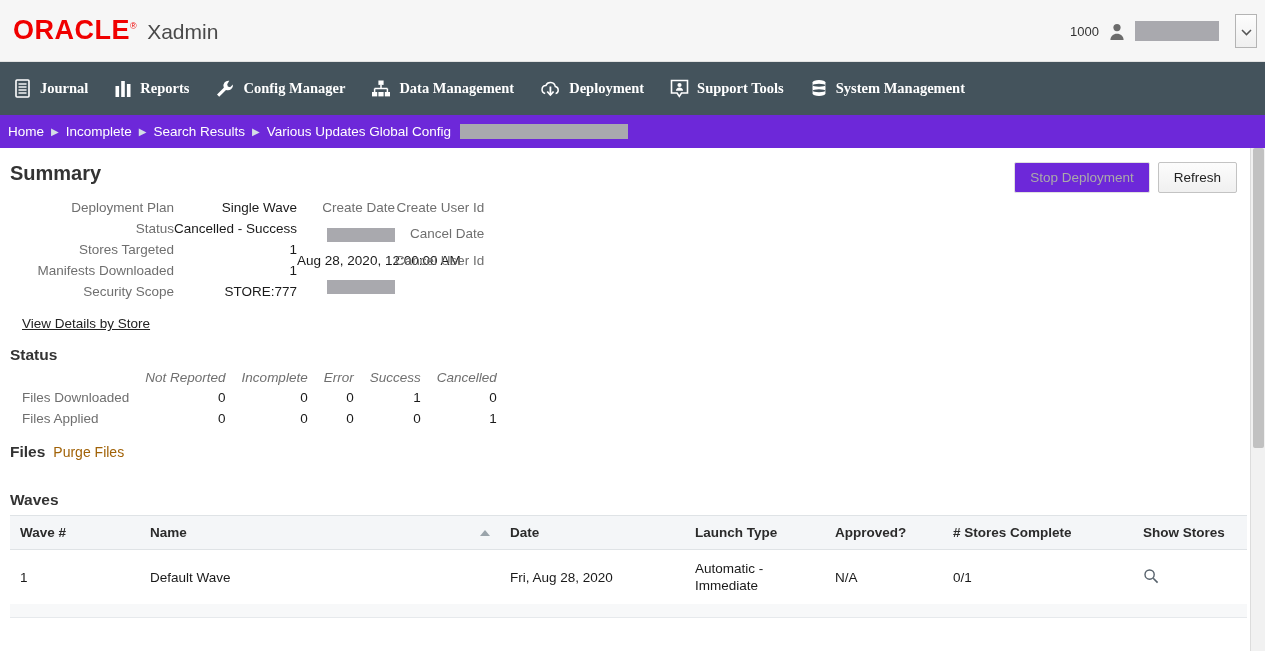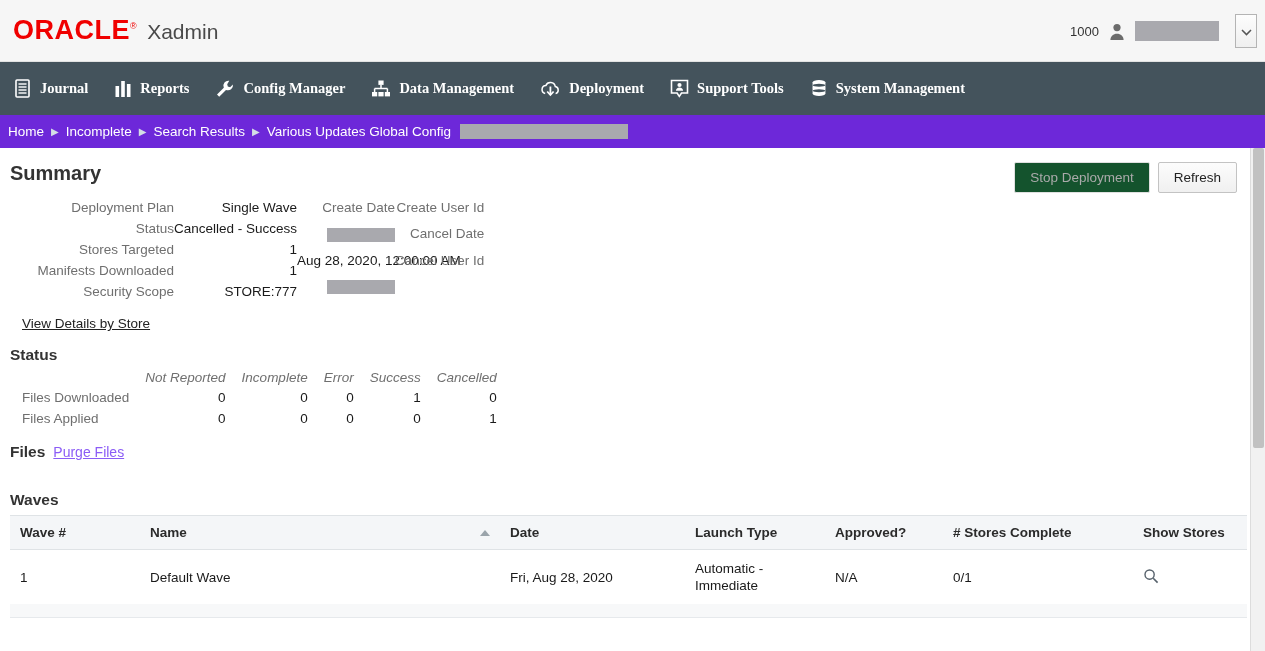--- a/index.html
+++ b/index.html
@@ -154,21 +154,21 @@
     font-size: 13.5px;
     padding: 7px 15px;
     border-radius: 2px;
     cursor: pointer;
     background: linear-gradient(#fcfcfc, #f0f0f0);
     border: 1px solid #c3c3c3;
     color: #222;
   }
   .btn.disabled {
     color: #aaaaaa;
-    background: #14532d;
+    background: #6d28d9;
     border: 1px solid #e0e0e0;
     cursor: default;
   }
 
   
   .summary-grid {
     display: flex;
     margin-left: 12px;
     margin-top: 2px;
   }
@@ -191,22 +191,21 @@
 
   .link-plain {
     display: inline-block;
     margin: 14px 0 0 12px;
     font-size: 13.5px;
     color: #222;
     text-decoration: underline;
     cursor: pointer;
   }
   .link-red {
-    color: #8b5cf6;
-    text-decoration: underline;
+    color: #a16207;
     font-size: 14px;
     font-weight: normal;
     cursor: pointer;
     margin-left: 8px;
   }
 
   
   table.status-table {
     border-collapse: collapse;
     margin-left: 12px;

